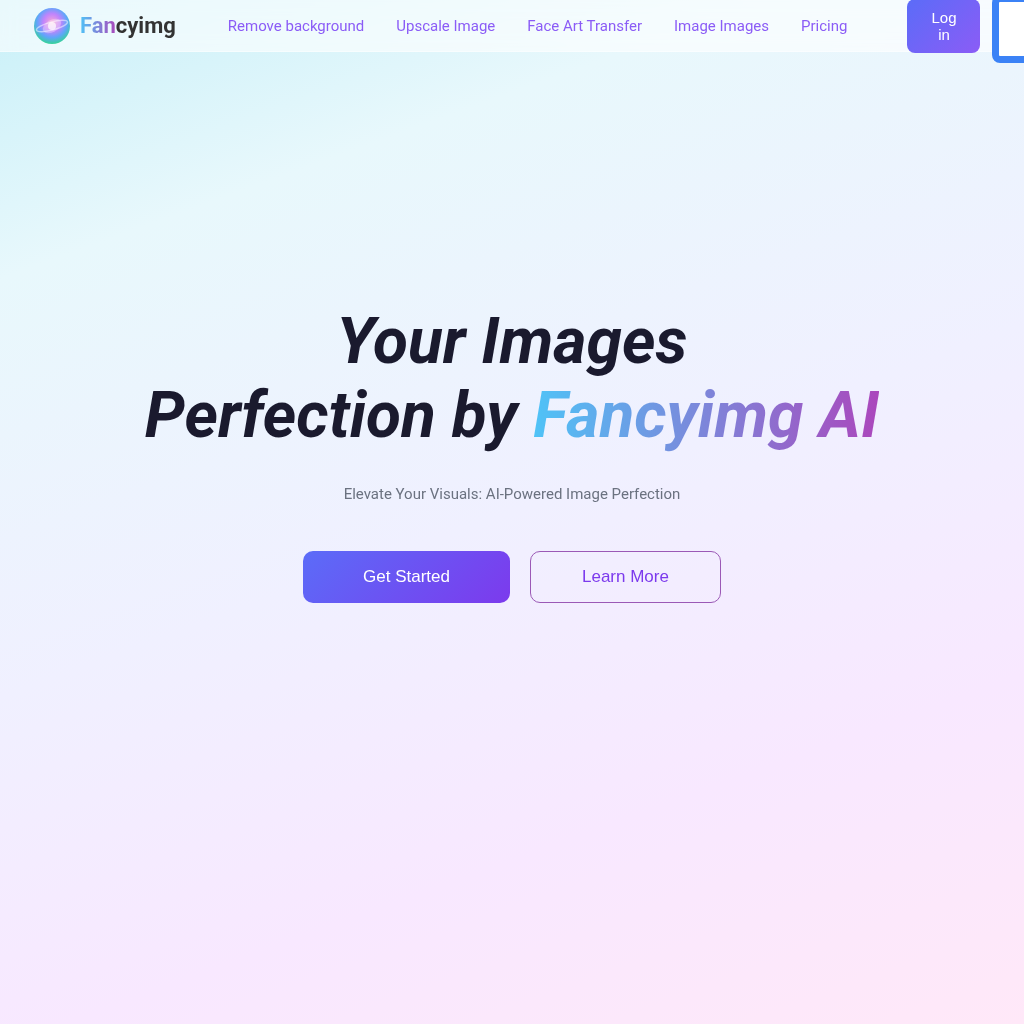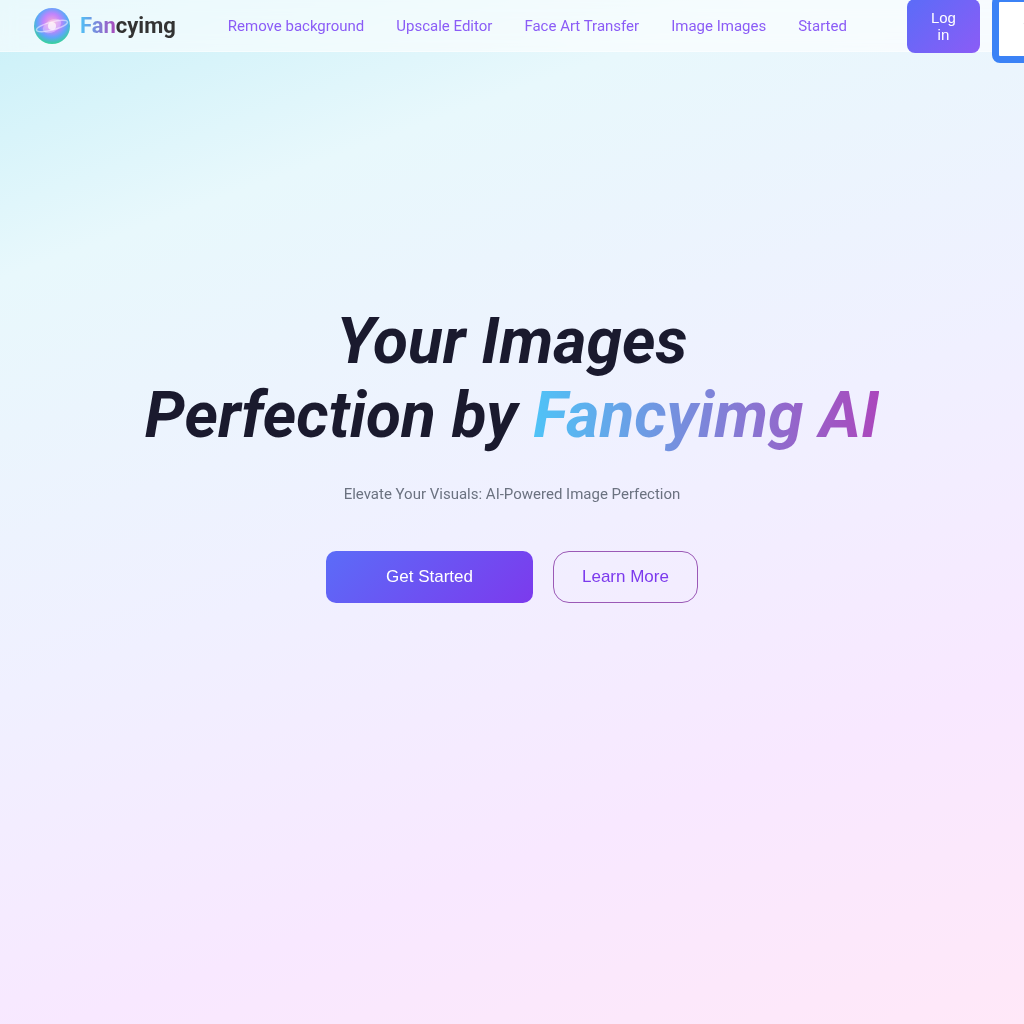--- a/index.html
+++ b/index.html
@@ -158,22 +158,22 @@
       border-radius: 10px;
       font-size: 17px;
       font-weight: 500;
       cursor: pointer;
     }
 
     .btn-learn-more {
       background: transparent;
       color: #7c3aed;
       border: 1.5px solid #9b59b6;
-      padding: 15px 28px;
-      border-radius: 16px;
+      padding: 15px 51px;
+      border-radius: 10px;
       font-size: 17px;
       font-weight: 500;
       cursor: pointer;
     }
   </style>
 </head>
 <body>
 
 <nav class="navbar">
   <div class="logo-area">
@@ -192,24 +192,24 @@
       <circle cx="20" cy="20" r="4" fill="rgba(255,255,255,0.7)"></circle>
       <ellipse cx="20" cy="20" rx="16" ry="4" fill="none" stroke="rgba(255,255,255,0.5)" stroke-width="1.5" transform="rotate(-15 20 20)"></ellipse>
     </svg>
     <span class="logo-text">
       <span class="fancy">Fan</span><span>cyimg</span>
     </span>
   </div>
 
   <div class="nav-links">
     <a class="nav-link">Remove background</a>
-    <a class="nav-link">Upscale Editor</a>
+    <a class="nav-link">Upscale Image</a>
     <a class="nav-link">Face Art Transfer</a>
     <a class="nav-link">Image Images</a>
-    <a class="nav-link">Started</a>
+    <a class="nav-link">Pricing</a>
   </div>
 
   <div class="nav-actions">
     <button class="btn-login">Log in</button>
     <button class="btn-signup">Sign up</button>
   </div>
 </nav>
 
 <section class="hero">
   <h1 class="hero-title">

